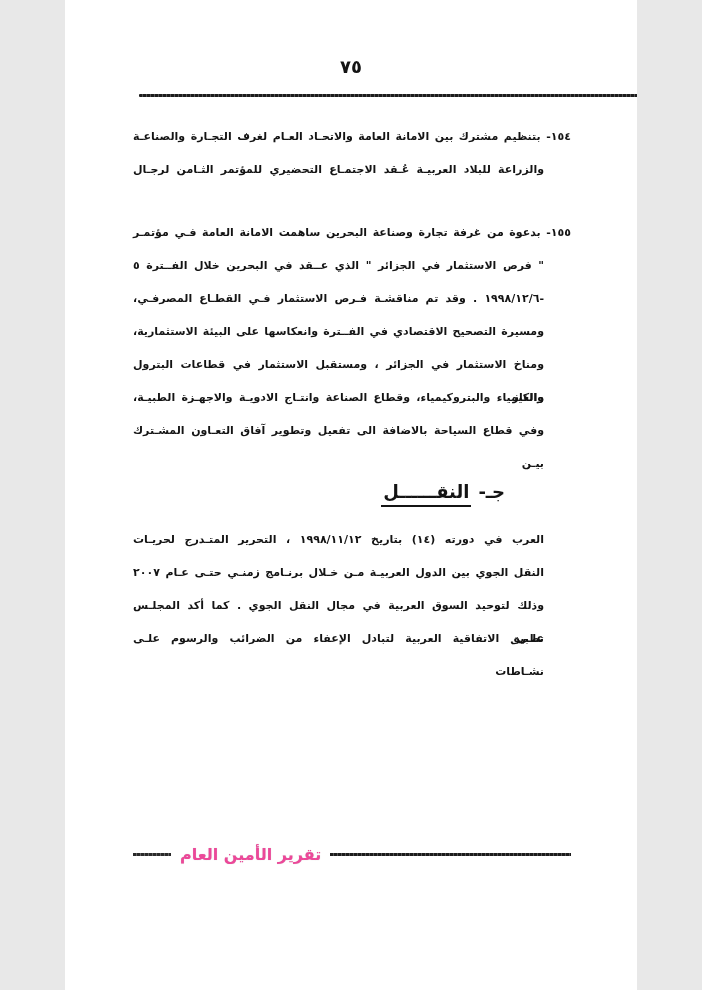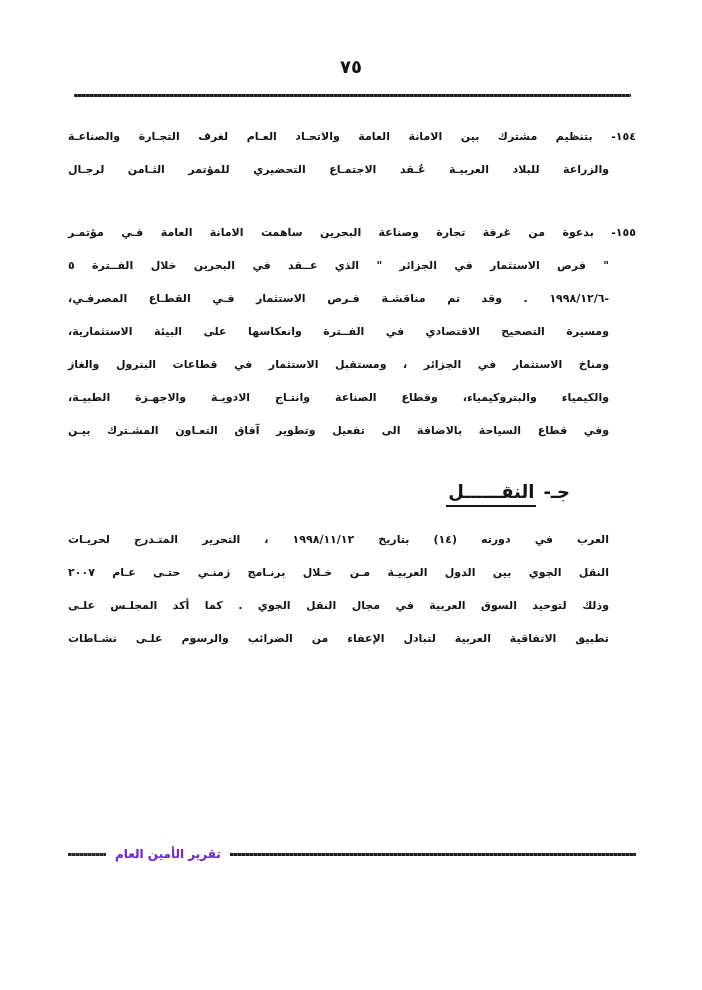--- a/index.html
+++ b/index.html
@@ -2,21 +2,21 @@
 <html lang="ar"><head>
 <meta charset="utf-8">
 <style>
   html, body {
     margin: 0;
     padding: 0;
     background: #e8e8e8;
   }
   .doc-page {
     position: relative;
-    width: 702px;
+    width: 572px;
     height: 990px;
     margin: 0 auto;
     background: #ffffff;
     overflow: hidden;
     font-family: "DejaVu Sans", sans-serif;
     color: #141414;
     direction: rtl;
   }
   .page-number {
     position: absolute;
@@ -88,23 +88,23 @@
     height: 3px;
     background: repeating-linear-gradient(90deg, #2a2a2a 0 3px, #666 3px 4px);
   }
   .long-rule {
     flex: 1;
     height: 3px;
     background: repeating-linear-gradient(90deg, #1c1c1c 0 3px, #555 3px 4px);
   }
   .footer-note {
     direction: rtl;
-    font-size: 12px;
+    font-size: 16px;
     font-weight: bold;
-    color: #6d28d9;
+    color: #ec4899;
     white-space: nowrap;
     letter-spacing: 1px;
     text-shadow: 0 0 1px #cfcfcf;
   }
 </style>
 </head>
 <body>
 
 <div class="doc-page">
 

